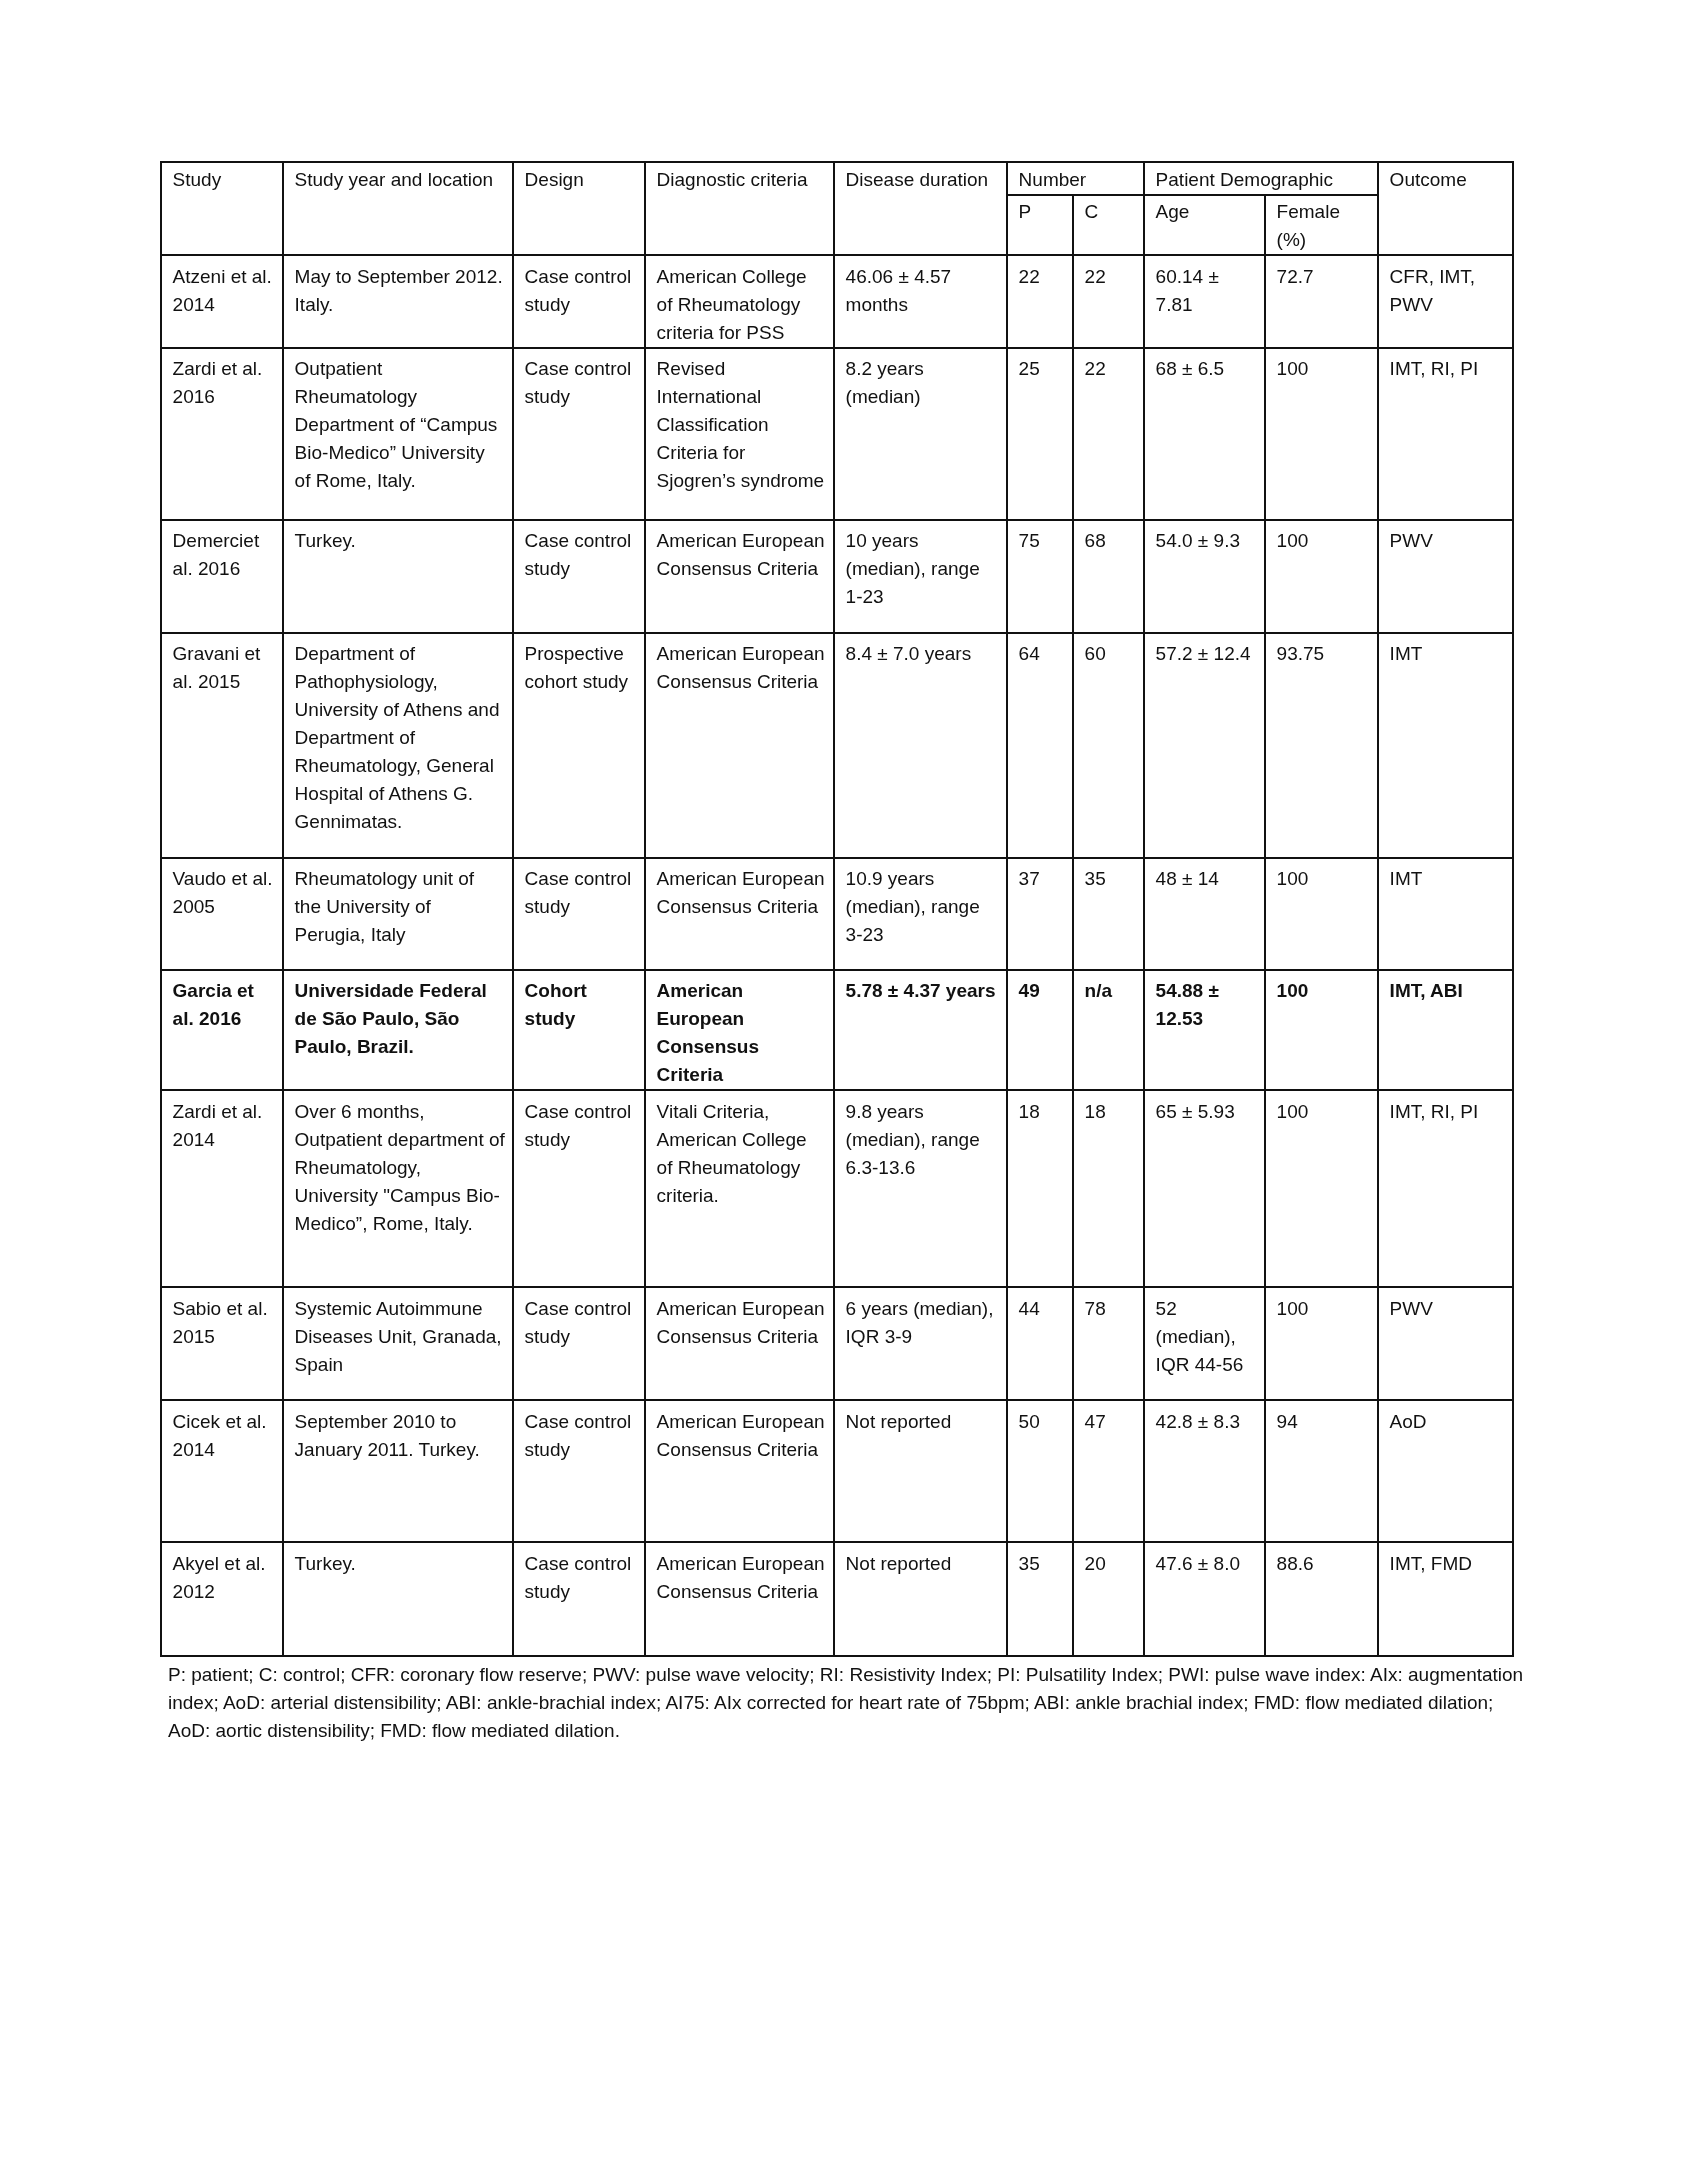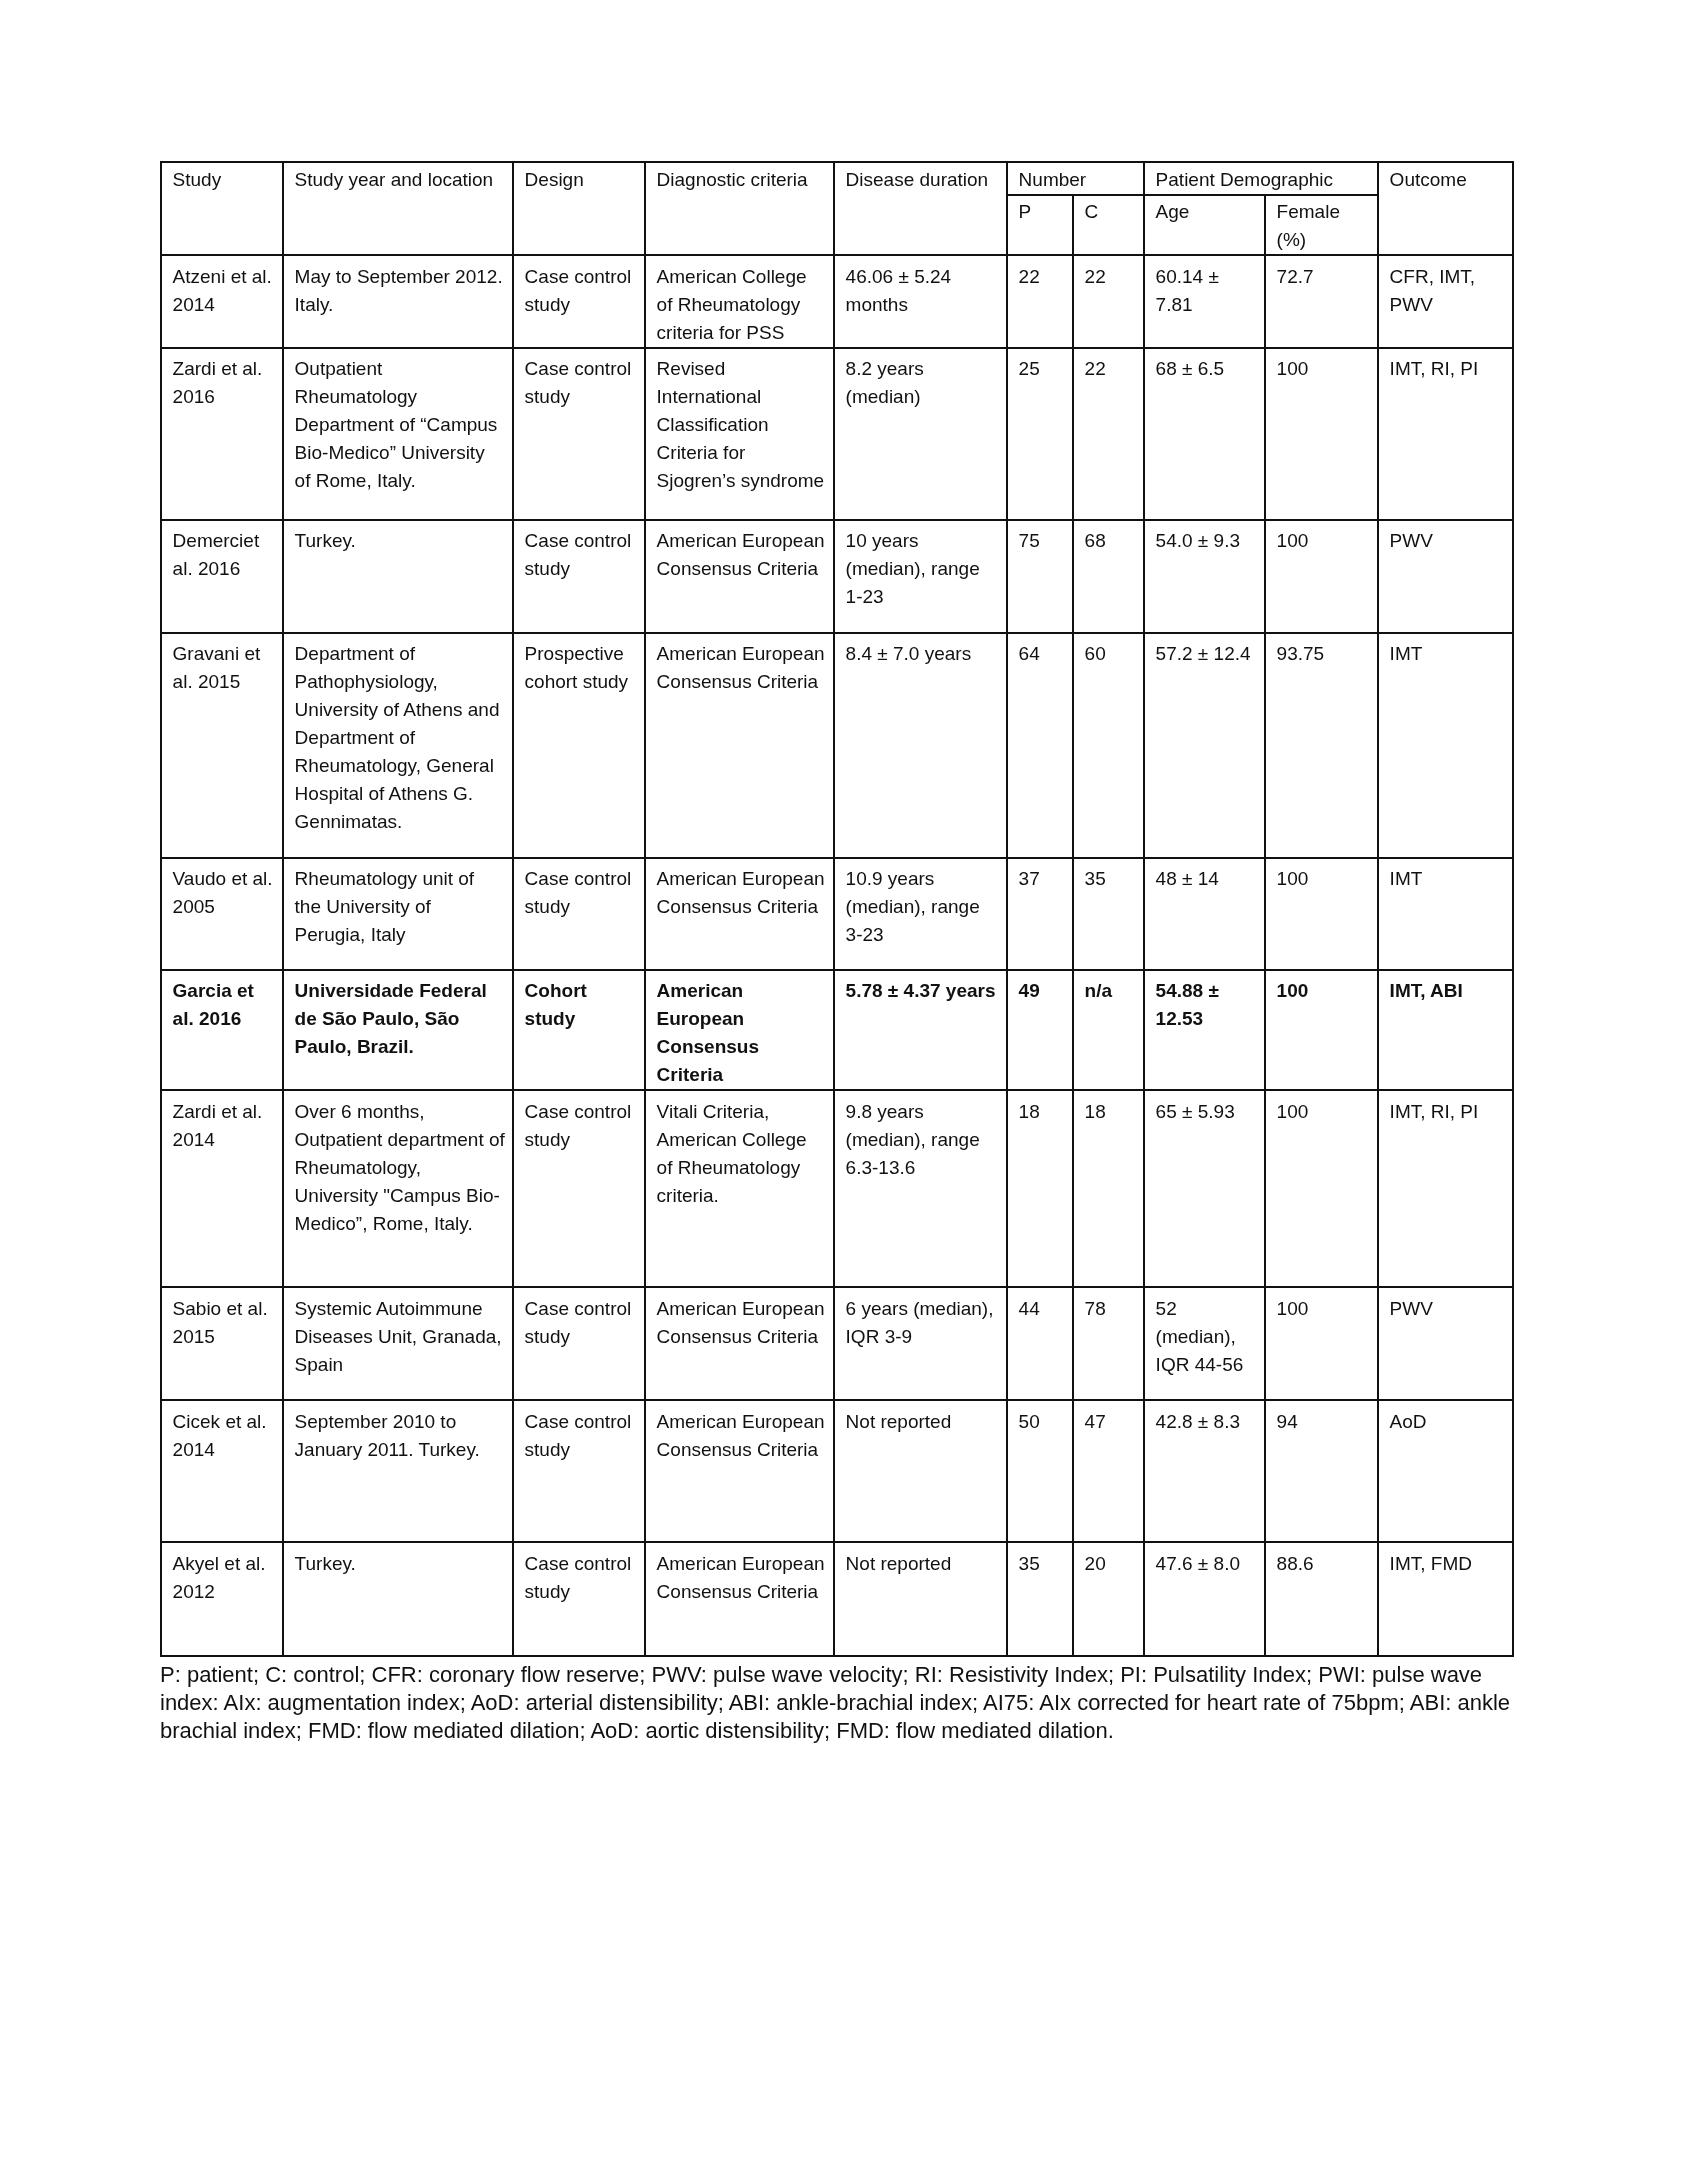--- a/index.html
+++ b/index.html
@@ -9,22 +9,22 @@
     position: absolute; left: 160px; top: 161px; width: 1353px;
     border-collapse: collapse; table-layout: fixed;
     font-size: 19px; line-height: 28px;
   }
   table.main td {
     border: 2px solid #111; vertical-align: top;
     padding: 2.6px 6.6px 0 10.6px; overflow: hidden; word-wrap: break-word;
   }
   table.main tr.body-row td { padding-top: 6.6px; }
   .footnote {
-    position: absolute; left: 160px; top: 1661px; width: 1363px;
-    font-size: 22px; line-height: 28px; margin: 0;
+    position: absolute; left: 168px; top: 1661px; width: 1363px;
+    font-size: 19px; line-height: 28px; margin: 0;
   }
 </style>
 </head>
 <body>
 
 <table class="main">
   <colgroup>
     <col style="width:122px">
       <col style="width:230px">
       <col style="width:132px">
@@ -53,21 +53,21 @@
     <td>Age</td>
     <td>Female (%)</td>
   </tr>
   </tbody>
     <tbody id="table-body">
       <tr class="body-row" style="height: 85px;">
         <td>Atzeni et al. 2014</td>
         <td>May to September 2012. Italy.</td>
         <td>Case control study</td>
         <td>American College of Rheumatology criteria for PSS</td>
-        <td>46.06 ± 5.24 months</td>
+        <td>46.06 ± 4.57 months</td>
         <td>22</td>
         <td>22</td>
         <td>60.14 ± 7.81</td>
         <td>72.7</td>
         <td>CFR, IMT, PWV</td>
       </tr>
       <tr class="body-row" style="height: 172px;">
         <td>Zardi et al. 2016</td>
         <td>Outpatient Rheumatology Department of “Campus Bio-Medico” University of Rome, Italy.</td>
         <td>Case control study</td>

